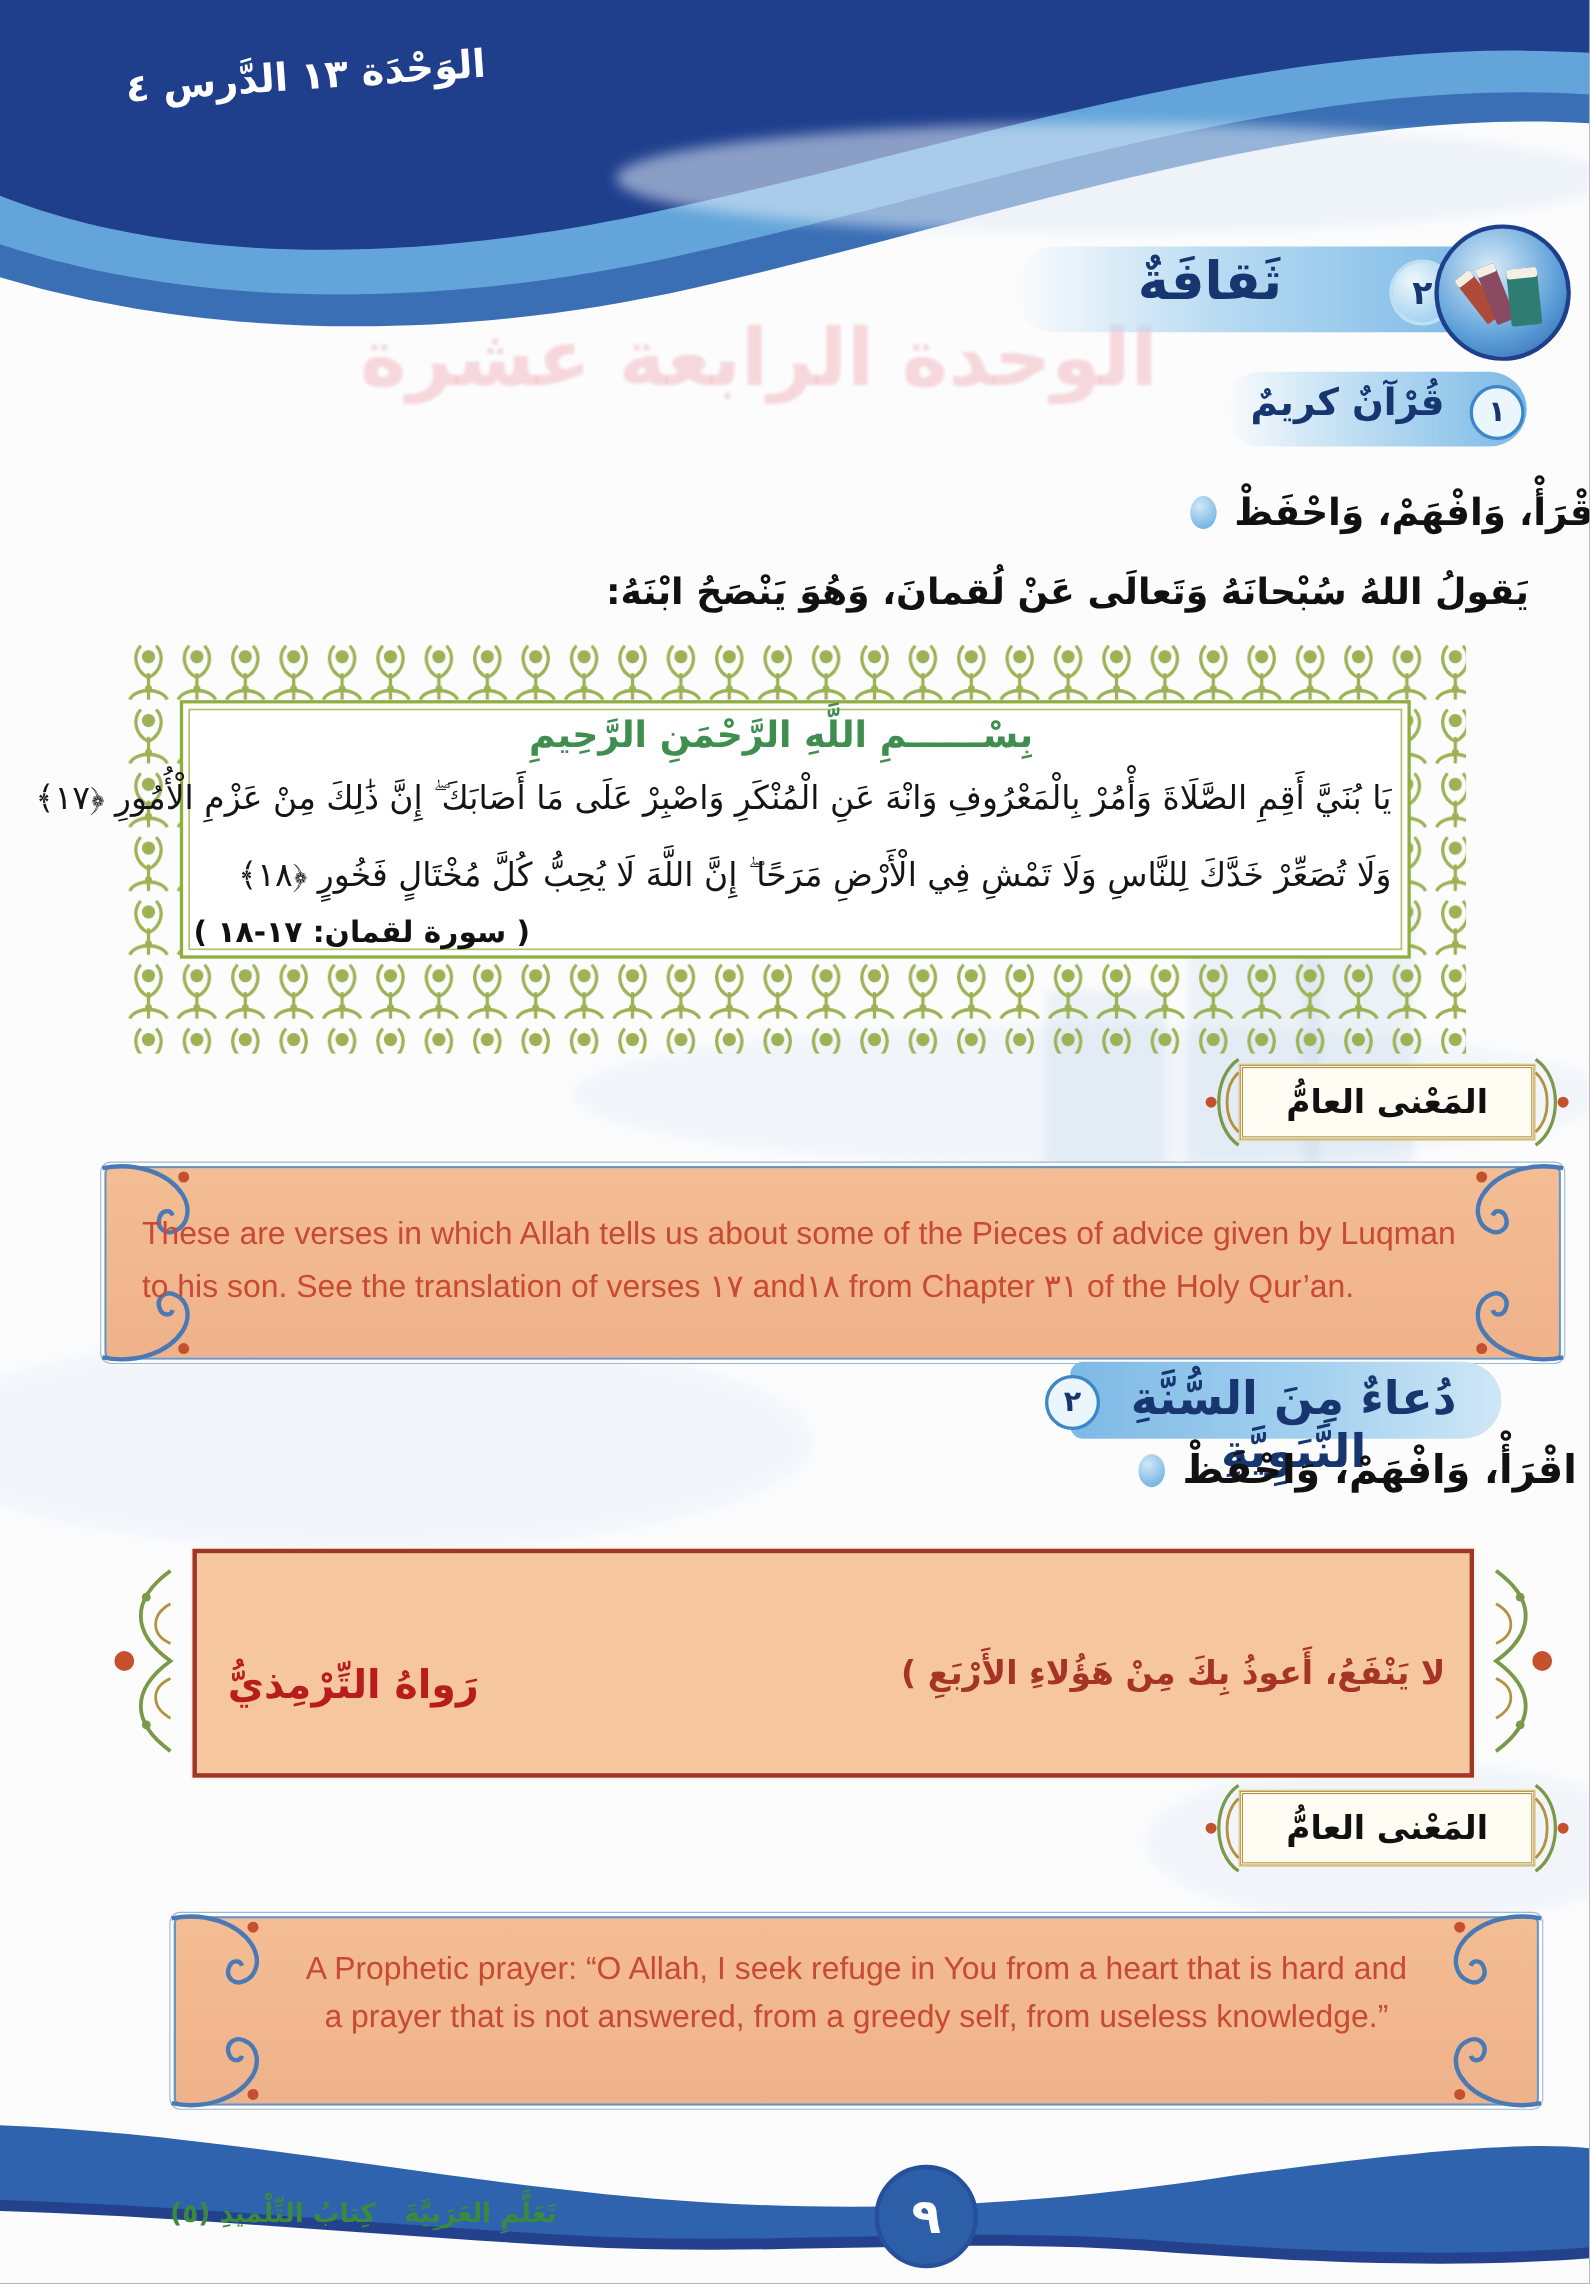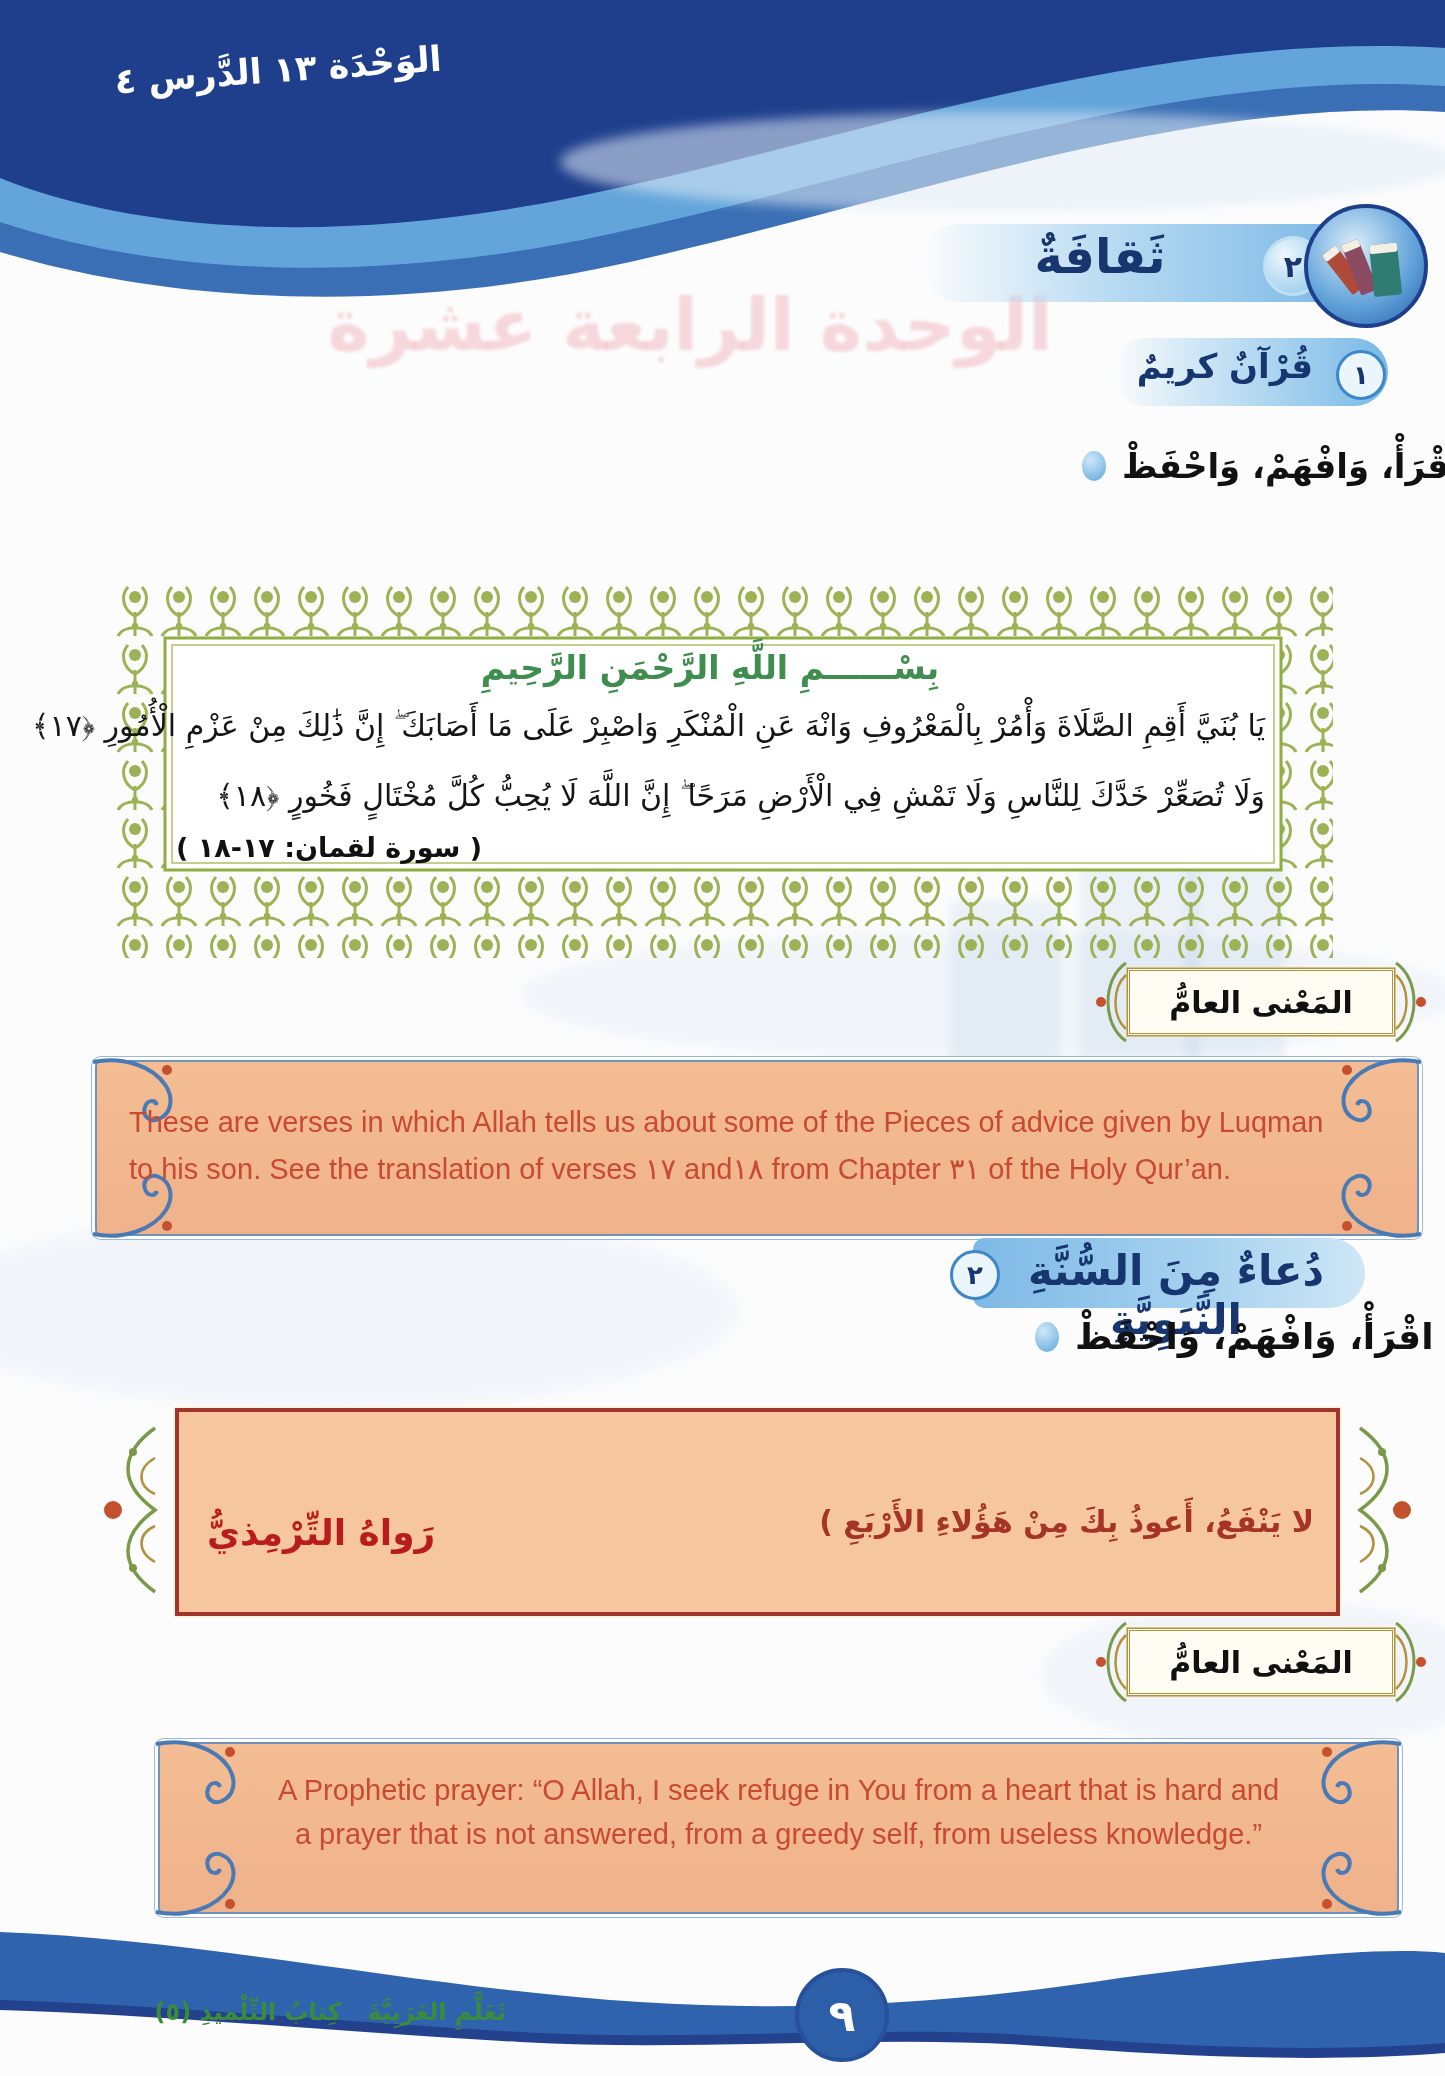--- a/index.html
+++ b/index.html
@@ -148,20 +148,21 @@
 
   <div class="abs pill pill-q"></div>
   <div class="abs pill-q-label">قُرْآنٌ كريمٌ</div>
   <div class="abs pill-num pill-q-num">١</div>
 
   <div class="abs bullet bullet1">
     <span class="dot"></span>
     <span class="btxt">اقْرَأْ، وَافْهَمْ، وَاحْفَظْ</span>
   </div>
 
+  <div class="abs intro">يَقولُ اللهُ سُبْحانَهُ وَتَعالَى عَنْ لُقمانَ، وَهُوَ يَنْصَحُ ابْنَهُ:</div>
 
   <div class="abs qframe-wrap">
     <svg width="1220" height="376" viewBox="0 0 1220 376">
       <defs>
         <pattern id="orn" width="44" height="58" patternUnits="userSpaceOnUse">
           <g fill="none" stroke="#9cb254" stroke-width="3">
             <path d="M22,54 L22,30"></path>
             <path d="M22,34 C10,28 7,14 15,5"></path>
             <path d="M22,34 C34,28 37,14 29,5"></path>
             <path d="M5,54 C10,43 34,43 39,54"></path>

